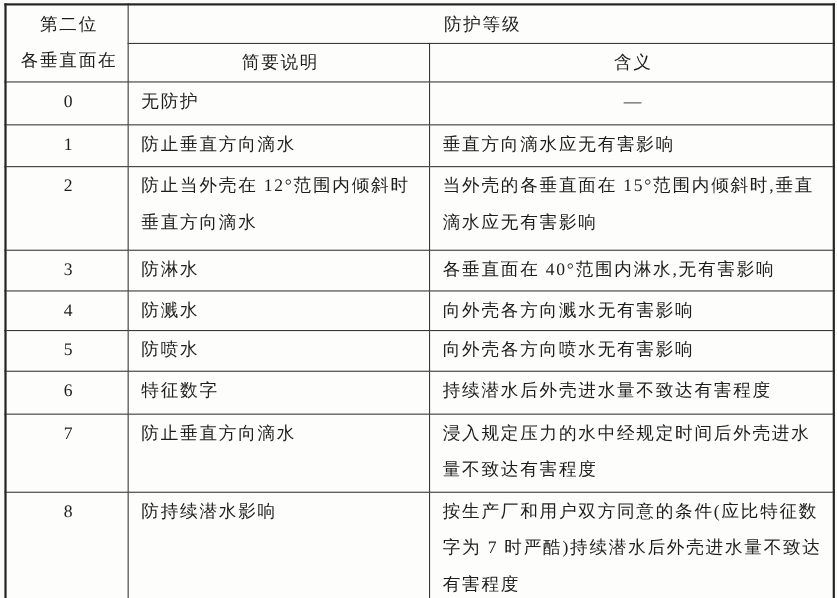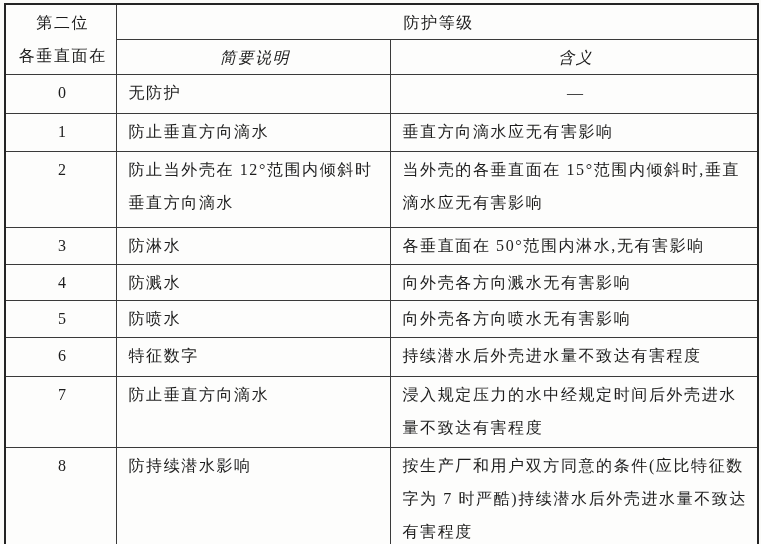--- a/index.html
+++ b/index.html
@@ -39,21 +39,21 @@
     overflow: hidden;
   }
   
   col.c-digit   { width: 111px; }
   col.c-desc    { width: 274px; }
   col.c-meaning { width: 368px; }
 
   
   thead th { text-align: center; padding: 0 4px; }
   thead tr.h-top th    { height: 32px; }
-  thead tr.h-sub th    { height: 33px; font-style: italic; }
+  thead tr.h-sub th    { height: 33px; }
   th.h-digit {
     vertical-align: middle;
     line-height: 32px;
     padding: 0;
   }
   th.h-group {
     letter-spacing: 1.4em;
     padding-left: 1.4em;
     vertical-align: middle;
     margin-left: 31px;
@@ -121,21 +121,21 @@
         <td class="meaning">垂直方向滴水应无有害影响</td>
       </tr>
       <tr>
         <td class="digit">2</td>
         <td class="desc">防止当外壳在 12°范围内倾斜时垂直方向滴水</td>
         <td class="meaning">当外壳的各垂直面在 15°范围内倾斜时,垂直滴水应无有害影响</td>
       </tr>
       <tr>
         <td class="digit">3</td>
         <td class="desc">防淋水</td>
-        <td class="meaning">各垂直面在 50°范围内淋水,无有害影响</td>
+        <td class="meaning">各垂直面在 40°范围内淋水,无有害影响</td>
       </tr>
       <tr>
         <td class="digit">4</td>
         <td class="desc">防溅水</td>
         <td class="meaning">向外壳各方向溅水无有害影响</td>
       </tr>
       <tr>
         <td class="digit">5</td>
         <td class="desc">防喷水</td>
         <td class="meaning">向外壳各方向喷水无有害影响</td>

